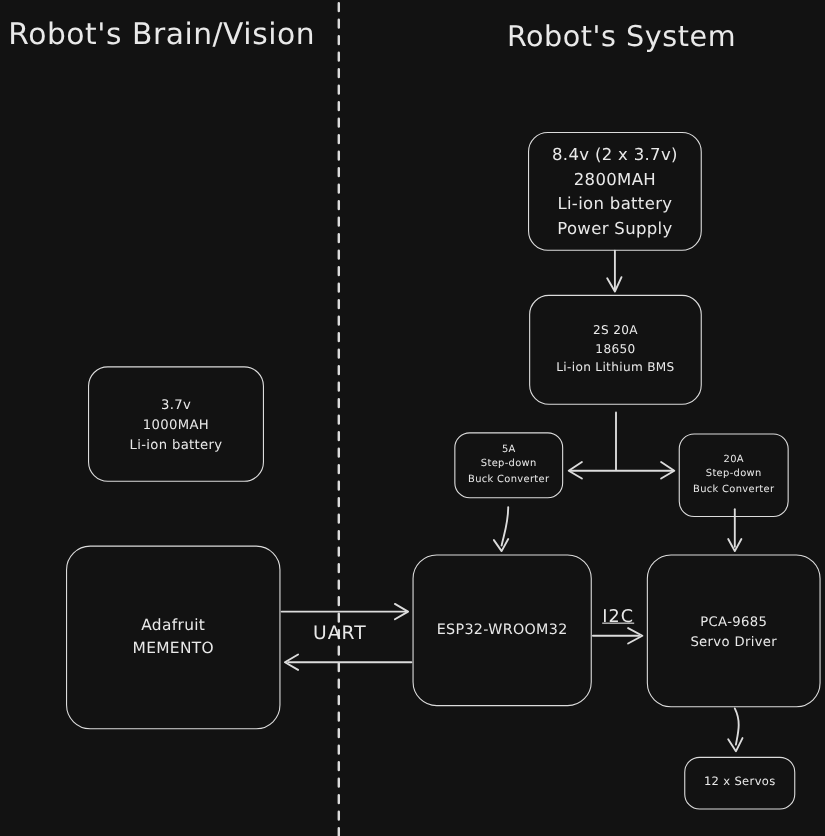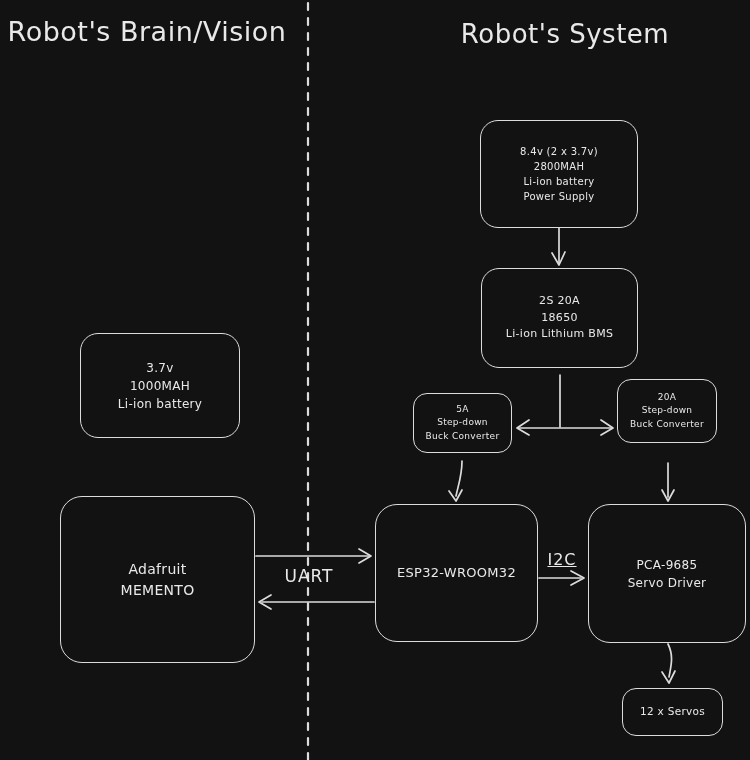--- a/index.html
+++ b/index.html
@@ -107,34 +107,34 @@
     <g>
       <path d="M668,644 C674,656 671,666 669,677"></path>
       <path d="M662,672 L669,683 L675,671"></path>
     </g>
   </svg>
 
   <div class="node" style="left:80px;top:333px;width:160px;height:105px;font-size:12px;">3.7v
 1000MAH
 Li-ion battery</div>
 
-  <div class="node" style="left:480px;top:120px;width:158px;height:108px;font-size:10px;">8.4v (2 x 3.7v)
+  <div class="node" style="left:480px;top:120px;width:158px;height:108px;font-size:15px;">8.4v (2 x 3.7v)
 2800MAH
 Li-ion battery
 Power Supply</div>
 
   <div class="node" style="left:481px;top:268px;width:157px;height:100px;font-size:11px;">2S 20A
 18650
 Li-ion Lithium BMS</div>
 
   <div class="node small" style="left:413px;top:393px;width:99px;height:60px;font-size:9px;">5A
 Step-down
 Buck Converter</div>
 
-  <div class="node small" style="left:617px;top:379px;width:100px;height:64px;font-size:9px;">20A
+  <div class="node small" style="left:617px;top:394px;width:100px;height:76px;font-size:9px;">20A
 Step-down
 Buck Converter</div>
 
   <div class="node" style="left:60px;top:496px;width:195px;height:167px;font-size:14px;border-radius:22px;">Adafruit
 MEMENTO</div>
 
   <div class="node" style="left:375px;top:504px;width:163px;height:138px;font-size:13px;border-radius:22px;">ESP32-WROOM32</div>
 
   <div class="node" style="left:588px;top:504px;width:158px;height:139px;font-size:12px;border-radius:22px;">PCA-9685
 Servo Driver</div>

